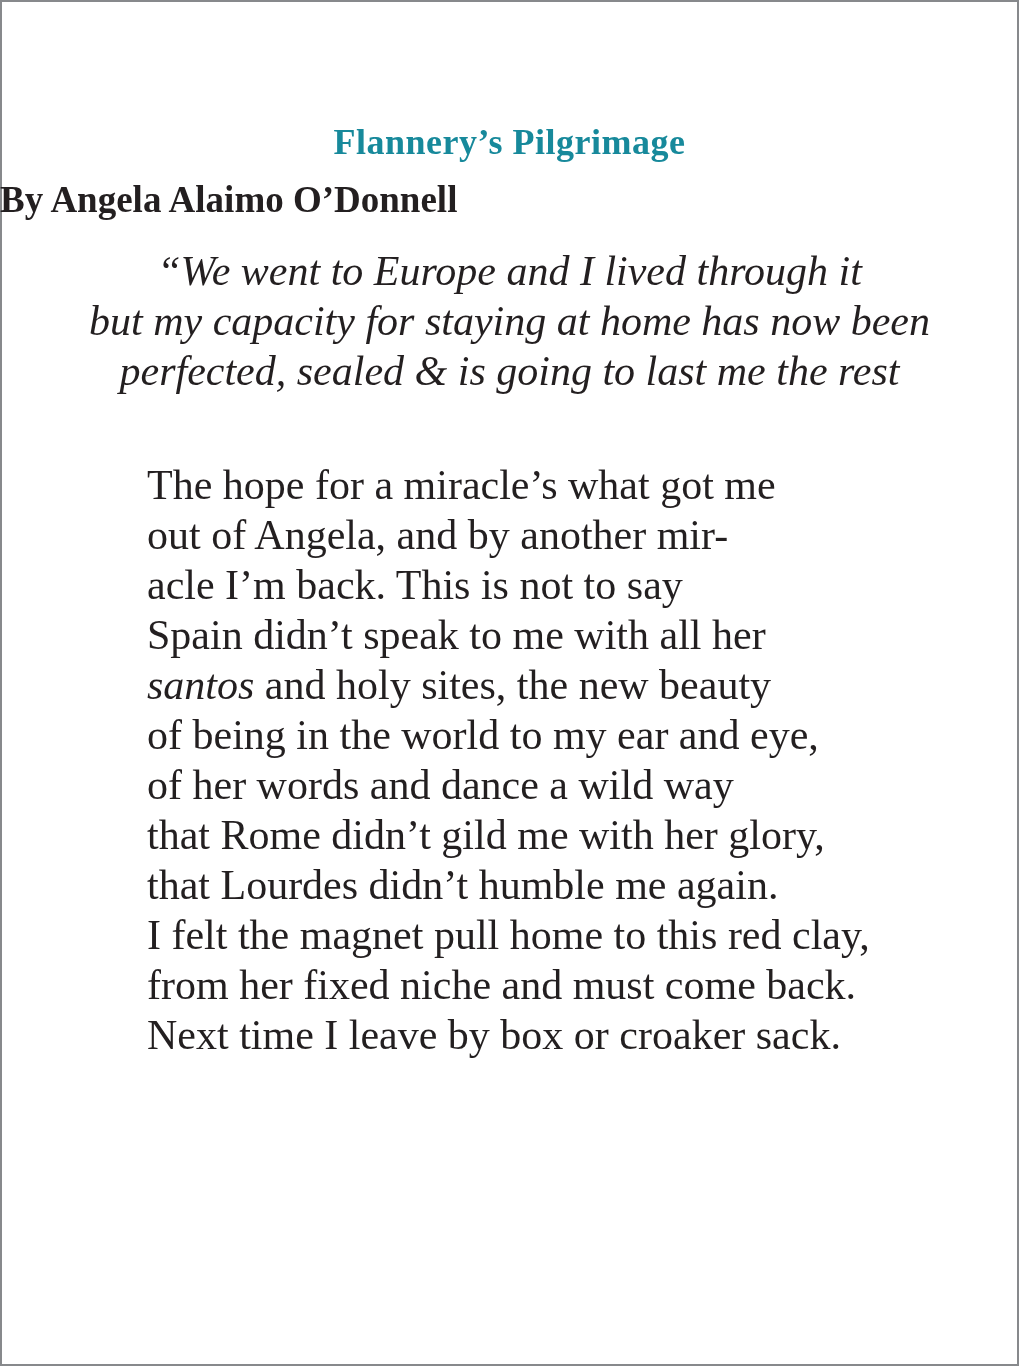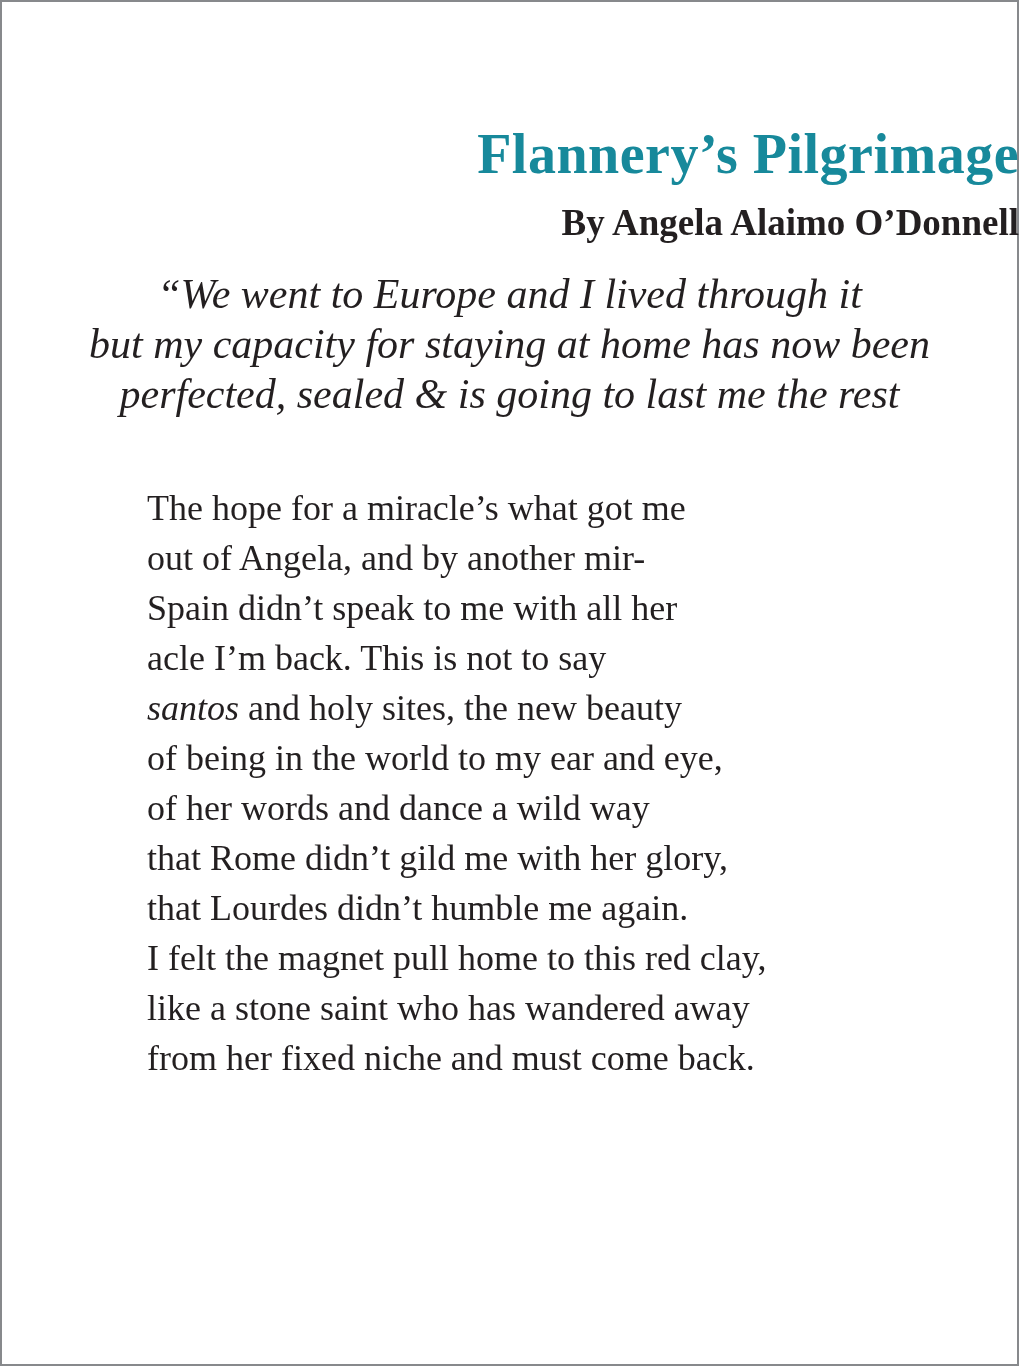--- a/index.html
+++ b/index.html
@@ -28,47 +28,47 @@
     border: 2px solid var(--border-color);
     pointer-events: none;
   }
   .page {
     position: absolute;
     inset: 0;
     padding-top: 122px;
   }
   .title {
     margin: 0;
-    text-align: right;
-    font-size: 56px;
+    text-align: center;
+    font-size: 36px;
     line-height: 1.16;
     font-weight: 700;
     letter-spacing: 0.5px;
     color: var(--title-color);
   }
   .byline {
     margin: 14px 0 0 0;
-    text-align: right;
+    text-align: left;
     font-size: 37px;
     line-height: 1.2;
     font-weight: 700;
     color: var(--text-color);
   }
   .epigraph {
     margin-top: 24px;
     text-align: center;
     font-style: italic;
     font-size: 42px;
     line-height: 50px;
   }
   .ep-line { white-space: pre; }
   .poem {
     margin-top: 64px;
     padding-left: 147px;
-    font-size: 36px;
+    font-size: 42px;
     line-height: 50px;
   }
   .poem-line { white-space: pre; }
   .it { font-style: italic; }
 </style>
 </head>
 <body>
 
 <div class="frame"></div>
 
@@ -76,24 +76,24 @@
   <h1 class="title">Flannery’s Pilgrimage</h1>
   <h2 class="byline">By Angela Alaimo O’Donnell</h2>
   <div class="epigraph">
       <div class="ep-line">“We went to Europe and I lived through it</div>
       <div class="ep-line">but my capacity for staying at home has now been</div>
       <div class="ep-line">perfected, sealed &amp; is going to last me the rest</div>
     </div>
   <div class="poem">
       <div class="poem-line"><span>The hope for a miracle’s what got me</span></div>
       <div class="poem-line"><span>out of Angela, and by another mir-</span></div>
+      <div class="poem-line"><span>acle I’m back. This is not to say</span></div>
       <div class="poem-line"><span>Spain didn’t speak to me with all her</span></div>
-      <div class="poem-line"><span>acle I’m back. This is not to say</span></div>
       <div class="poem-line"><span class="it">santos</span><span> and holy sites, the new beauty</span></div>
       <div class="poem-line"><span>of being in the world to my ear and eye,</span></div>
       <div class="poem-line"><span>of her words and dance a wild way</span></div>
       <div class="poem-line"><span>that Rome didn’t gild me with her glory,</span></div>
       <div class="poem-line"><span>that Lourdes didn’t humble me again.</span></div>
       <div class="poem-line"><span>I felt the magnet pull home to this red clay,</span></div>
-      <div class="poem-line"><span>like a stone saint who has wandered away</span></div>
       <div class="poem-line"><span>from her fixed niche and must come back.</span></div>
+      <div class="poem-line"><span>Next time I leave by box or croaker sack.</span></div>
     </div>
 </div>
 
 </body></html>

